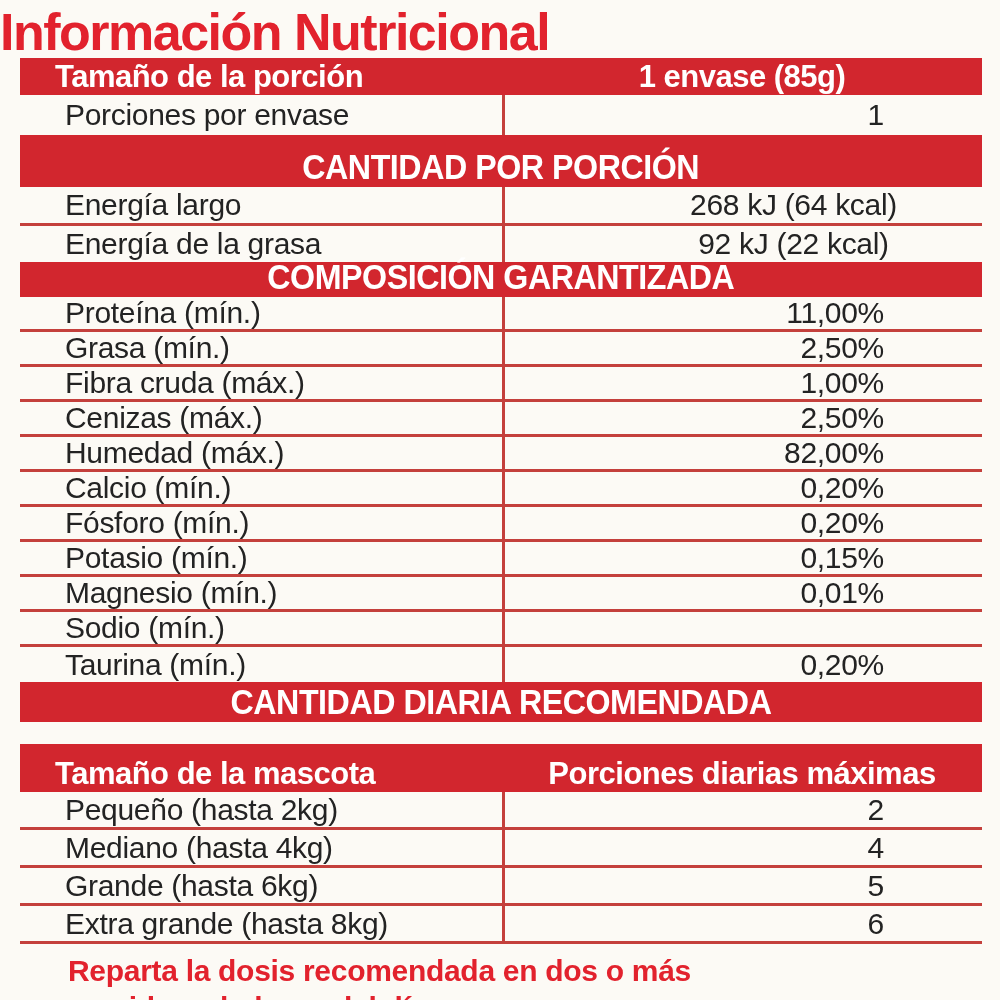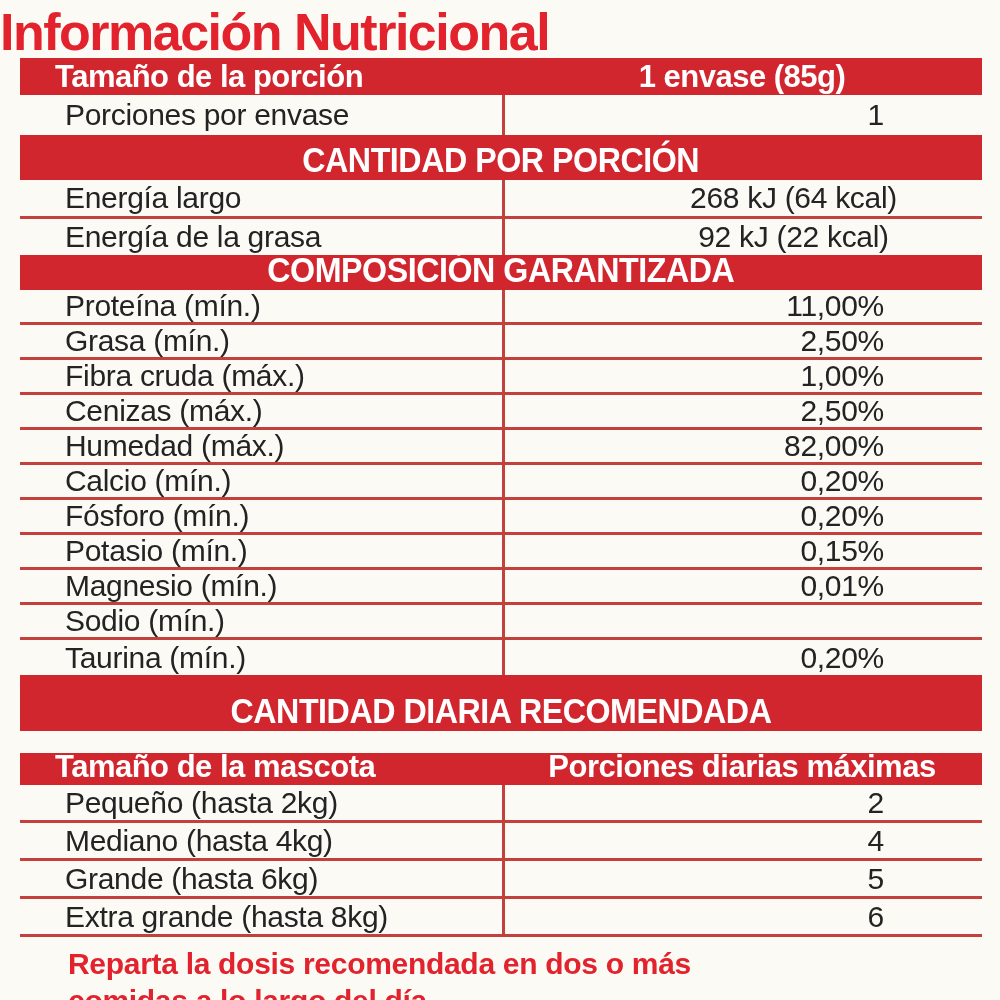--- a/index.html
+++ b/index.html
@@ -23,28 +23,28 @@
 
   .table{margin:0 18px 0 20px;}
 
   
   .band{
     background:#d2262e;color:#ffffff;font-weight:700;
     display:flex;align-items:flex-end;
     letter-spacing:-0.5px;
   }
   .band.split{height:37px;font-size:31px;}
-  .band.split.b5{height:32px;font-size:31px;}
+  .band.split.b5{height:48px;font-size:31px;}
   .cell-l{width:482px;padding-left:35px;box-sizing:border-box;white-space:nowrap;}
   .cell-r{flex:1;text-align:center;white-space:nowrap;}
   .band.caps{justify-content:center;font-size:35px;}
   .band.caps .capstxt{display:inline-block;transform:scaleX(0.92);white-space:nowrap;}
-  .b2{height:45px;}
+  .b2{height:52px;}
   .b3{height:35px;}
-  .b4{height:56px;}
+  .b4{height:40px;}
 
   .gap{height:22px;}
 
   
   .section{position:relative;}
   .section::after{
     content:"";position:absolute;left:482px;top:0;bottom:0;width:3px;
     background:#c4403c;
   }
 

